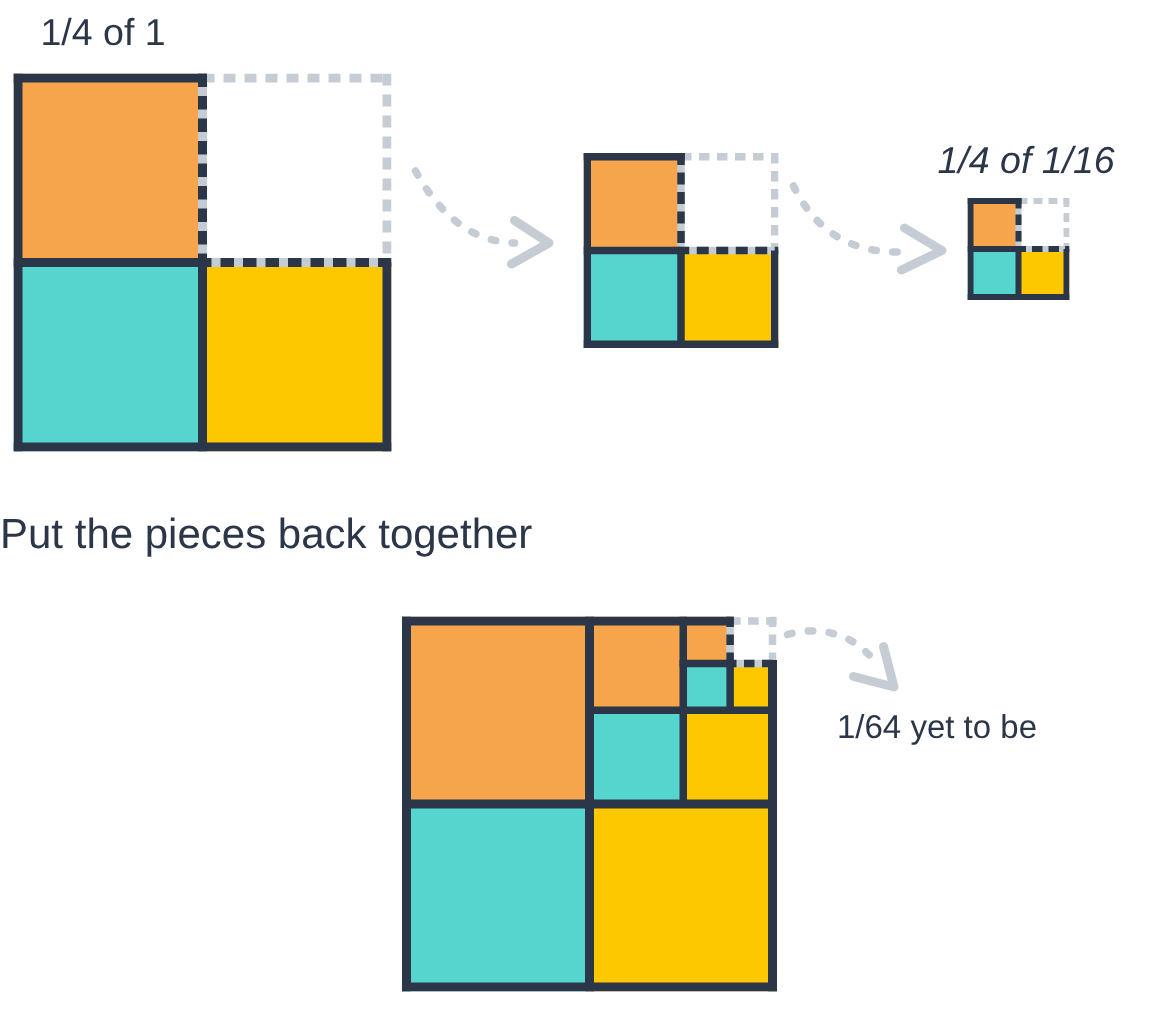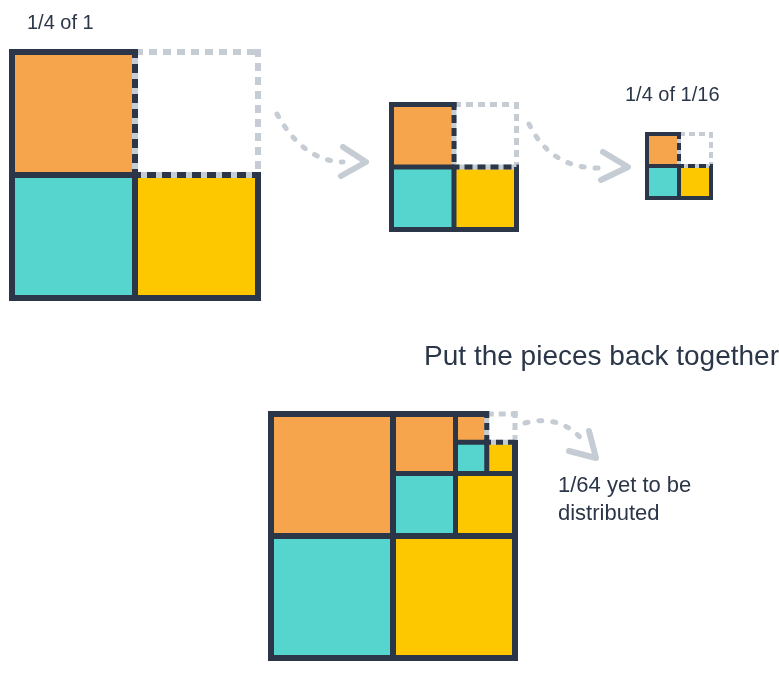--- a/index.html
+++ b/index.html
@@ -1,24 +1,24 @@
 <!DOCTYPE html>
 <html style="--c-orange: #F6A54D; --c-teal: #56D4CE; --c-yellow: #FEC801; --c-navy: #2B3648; --c-dash: #C6CCD4; --c-arrow: #C6CCD4;"><head>
 <meta charset="utf-8">
 <style>
   html,body{margin:0;padding:0;background:#fff;}
   .canvas{
     position:relative;width:779px;height:676px;background:#fff;overflow:hidden;
     font-family:"Liberation Sans", sans-serif;color:var(--c-navy);
   }
-  .lbl{position:absolute;font-size:20px;line-height:24px;white-space:nowrap;color:var(--c-navy);}
+  .lbl{position:absolute;font-size:25px;line-height:24px;white-space:nowrap;color:var(--c-navy);}
   .lbl1{left:27px;top:10px;}
   .lbl2{left:378px;top:62px;}
-  .lbl3{left:625px;top:82px;}
-  .heading{position:absolute;left:0;top:340px;width:779px;text-align:right;
+  .lbl3{left:625px;top:95px;font-style:italic;}
+  .heading{position:absolute;left:0;top:340px;width:779px;text-align:left;
     font-size:28px;line-height:31px;color:var(--c-navy);}
   .note{position:absolute;left:558px;top:471px;width:184px;text-align:left;
     font-size:22px;line-height:28px;color:var(--c-navy);}
   .fig{position:absolute;}
   .fig1{left:9px;top:49px;}
   .fig2{left:389px;top:102px;}
   .fig3{left:645px;top:132px;}
   .figR{left:268px;top:411px;}
   .arrows{position:absolute;left:0;top:0;pointer-events:none;}
   
@@ -125,21 +125,20 @@
     <line class="sn" x1="125" y1="0" x2="125" y2="250"></line>
     <line class="sn" x1="0" y1="125" x2="250" y2="125"></line>
     <line class="sn" x1="3" y1="0" x2="3" y2="250"></line>
     <line class="sn" x1="0" y1="247" x2="250" y2="247"></line>
     <line class="sn" x1="0" y1="3" x2="221" y2="3"></line>
     <line class="sn" x1="247" y1="29" x2="247" y2="250"></line>
   </svg>
 
   <div class="note">
     <div>1/64 yet to be</div>
-    <div>distributed</div>
   </div>
 
   <svg class="arrows" width="779" height="676" viewBox="0 0 779 676">
     <g>
       <path class="apath" d="M277,114 Q303,161 343,162"></path>
       <path class="ahead" d="M343,147 L366,162 L341,176"></path>
     </g>
     <g>
       <path class="apath" d="M529,124 Q551,169 600,168"></path>
       <path class="ahead" d="M603,152 L628,167 L601,180"></path>

